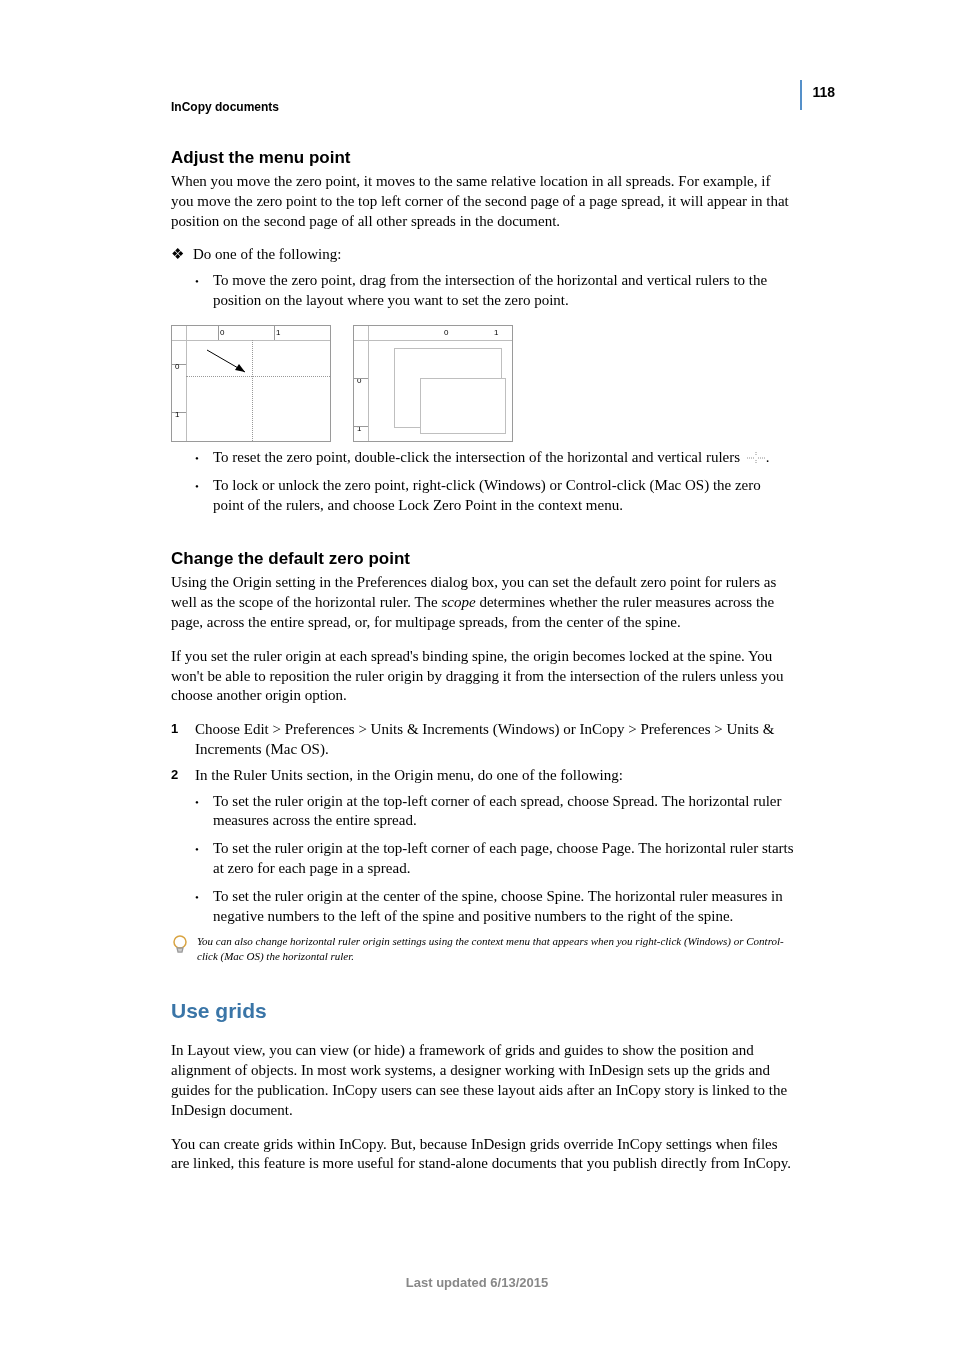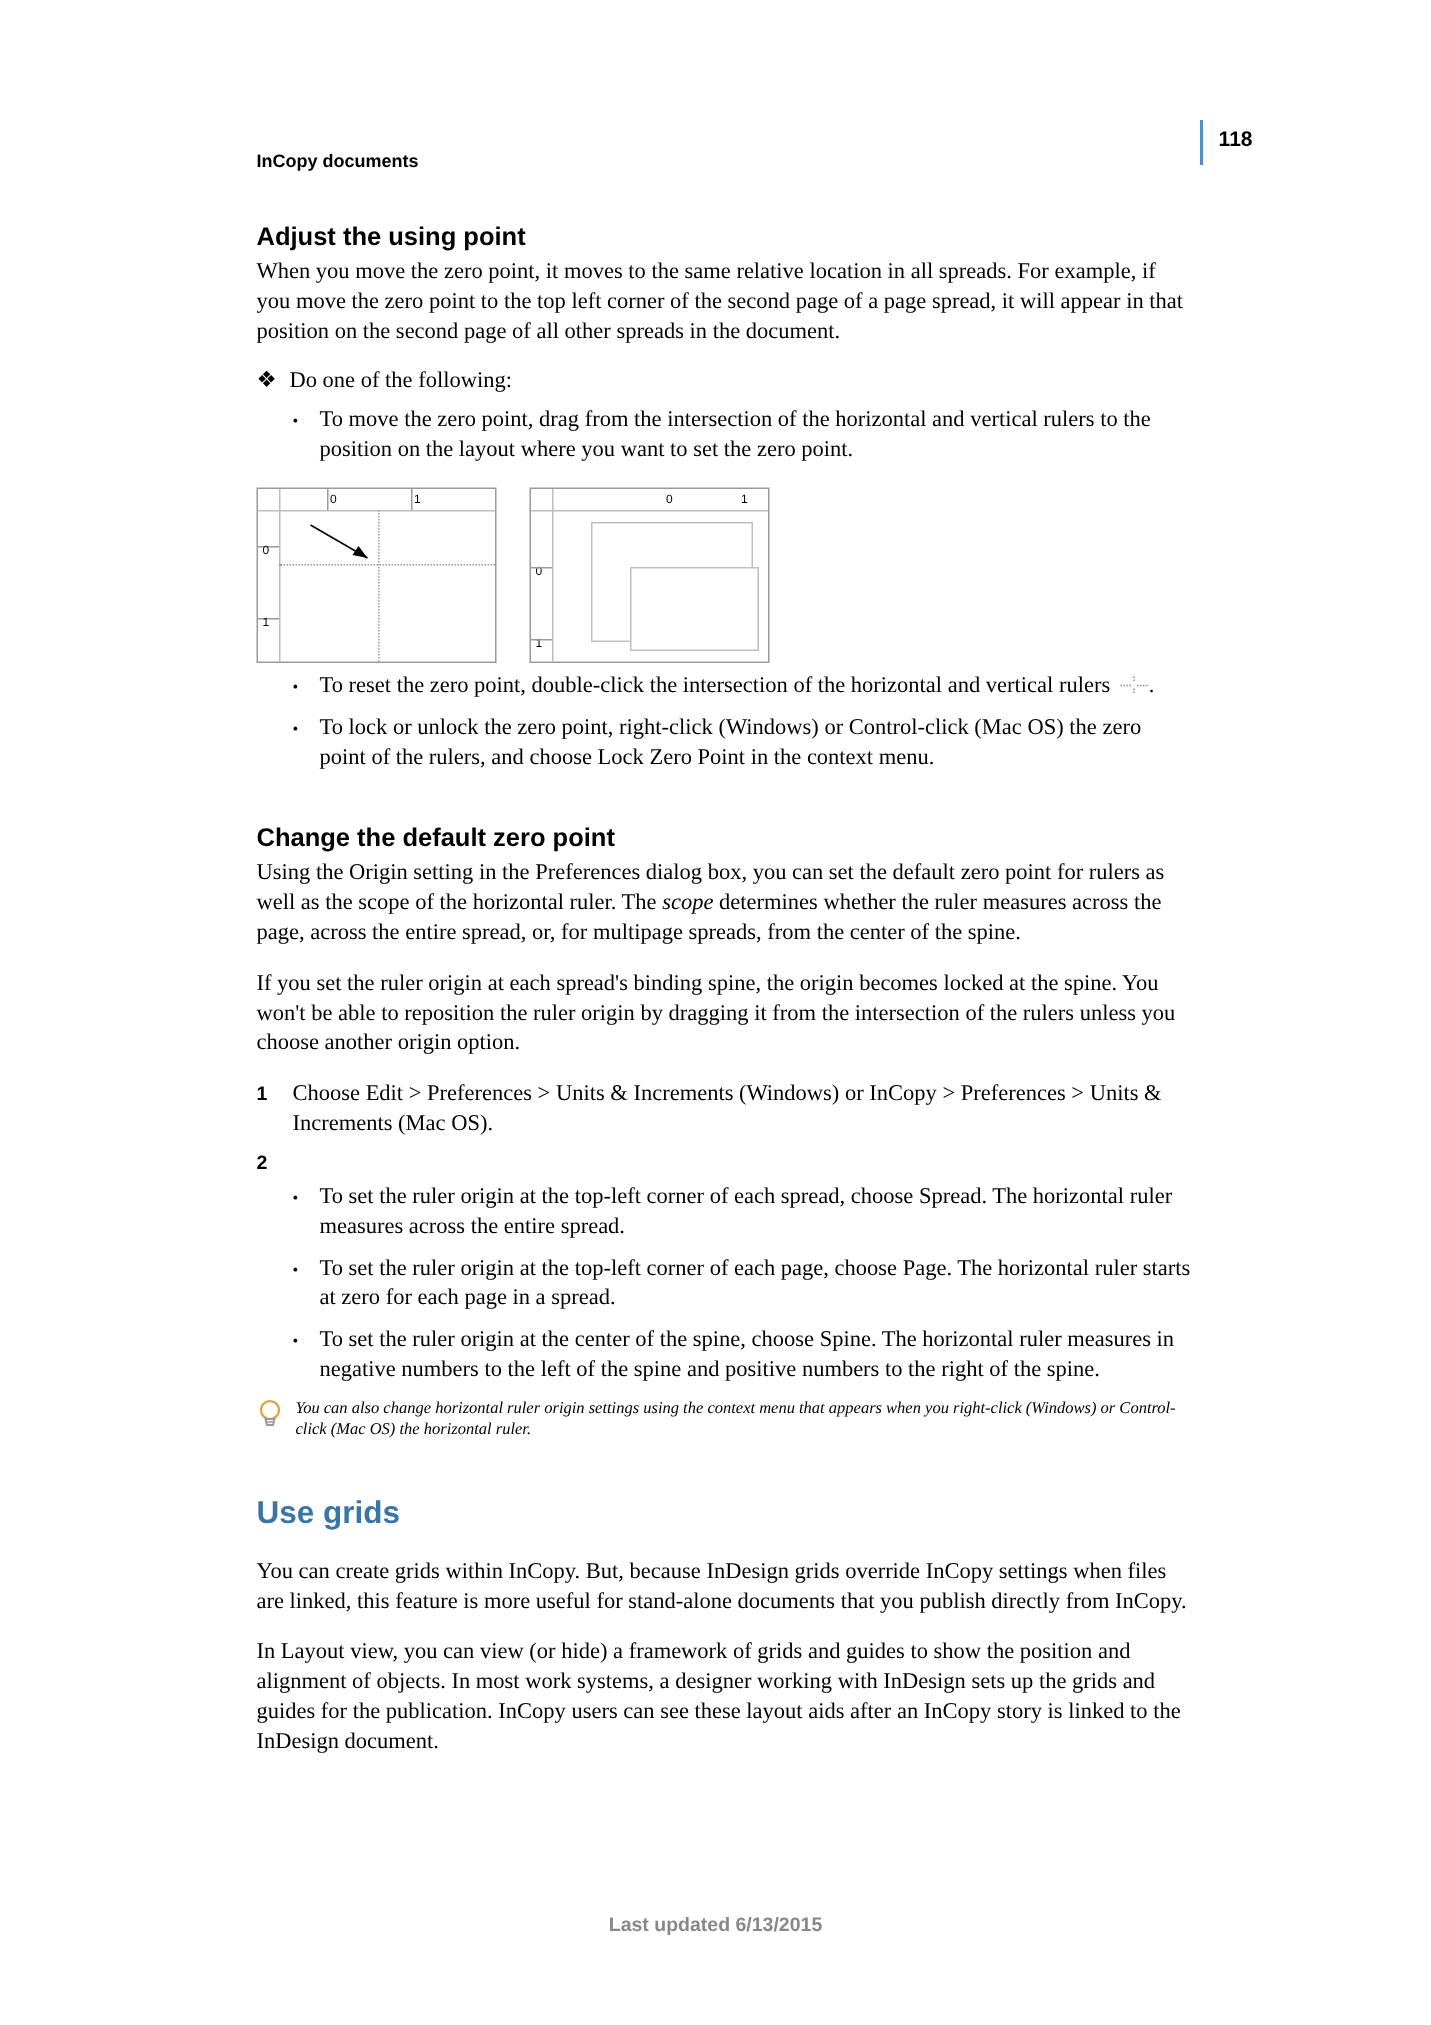--- a/index.html
+++ b/index.html
@@ -169,21 +169,21 @@
 
   <div class="page-number-wrap sans">
     <span>118</span>
   </div>
 
   <div class="running-head sans">
     <span>InCopy documents</span>
   </div>
 
   <div class="h3 sans">
-    <span>Adjust the using point</span>
+    <span>Adjust the menu point</span>
   </div>
 
   <p class="body-text">
     <span>When you move the zero point, it moves to the same relative location in all spreads. For example, if you move the zero point to the top left corner of the second page of a page spread, it will appear in that position on the second page of all other spreads in the document.</span>
   </p>
 
   <div class="proc-bullet">
     <span class="mark">❖</span>
     <span>Do one of the following:</span>
   </div>
@@ -260,20 +260,21 @@
     <span>If you set the ruler origin at each spread's binding spine, the origin becomes locked at the spine. You won't be able to reposition the ruler origin by dragging it from the intersection of the rulers unless you choose another origin option.</span>
   </p>
 
   <div class="num-step">
     <span class="mark">1</span>
     <span>Choose Edit &gt; Preferences &gt; Units &amp; Increments (Windows) or InCopy &gt; Preferences &gt; Units &amp; Increments (Mac OS).</span>
   </div>
 
   <div class="num-step">
     <span class="mark">2</span>
+    <span>In the Ruler Units section, in the Origin menu, do one of the following:</span>
   </div>
 
   <div class="sub-bullet">
     <span class="dot">•</span>
     <span>To set the ruler origin at the top-left corner of each spread, choose Spread. The horizontal ruler measures across the entire spread.</span>
   </div>
   <div class="sub-bullet">
     <span class="dot">•</span>
     <span>To set the ruler origin at the top-left corner of each page, choose Page. The horizontal ruler starts at zero for each page in a spread.</span>
   </div>
@@ -291,24 +292,24 @@
       </svg>
     </span>
     <span class="tip-text">You can also change horizontal ruler origin settings using the context menu that appears when you right-click (Windows) or Control-click (Mac OS) the horizontal ruler.</span>
   </div>
 
   <div class="h2 sans">
     <span>Use grids</span>
   </div>
 
   <p class="body-text">
+    <span>In Layout view, you can view (or hide) a framework of grids and guides to show the position and alignment of objects. In most work systems, a designer working with InDesign sets up the grids and guides for the publication. InCopy users can see these layout aids after an InCopy story is linked to the InDesign document.</span>
+  </p>
+
+  <p class="body-text">
     <span>You can create grids within InCopy. But, because InDesign grids override InCopy settings when files are linked, this feature is more useful for stand-alone documents that you publish directly from InCopy.</span>
-  </p>
-
-  <p class="body-text">
-    <span>In Layout view, you can view (or hide) a framework of grids and guides to show the position and alignment of objects. In most work systems, a designer working with InDesign sets up the grids and guides for the publication. InCopy users can see these layout aids after an InCopy story is linked to the InDesign document.</span>
   </p>
 
   <div class="footer sans">
     <span>Last updated 6/13/2015</span>
   </div>
 
 </div>
 
 </body></html>

